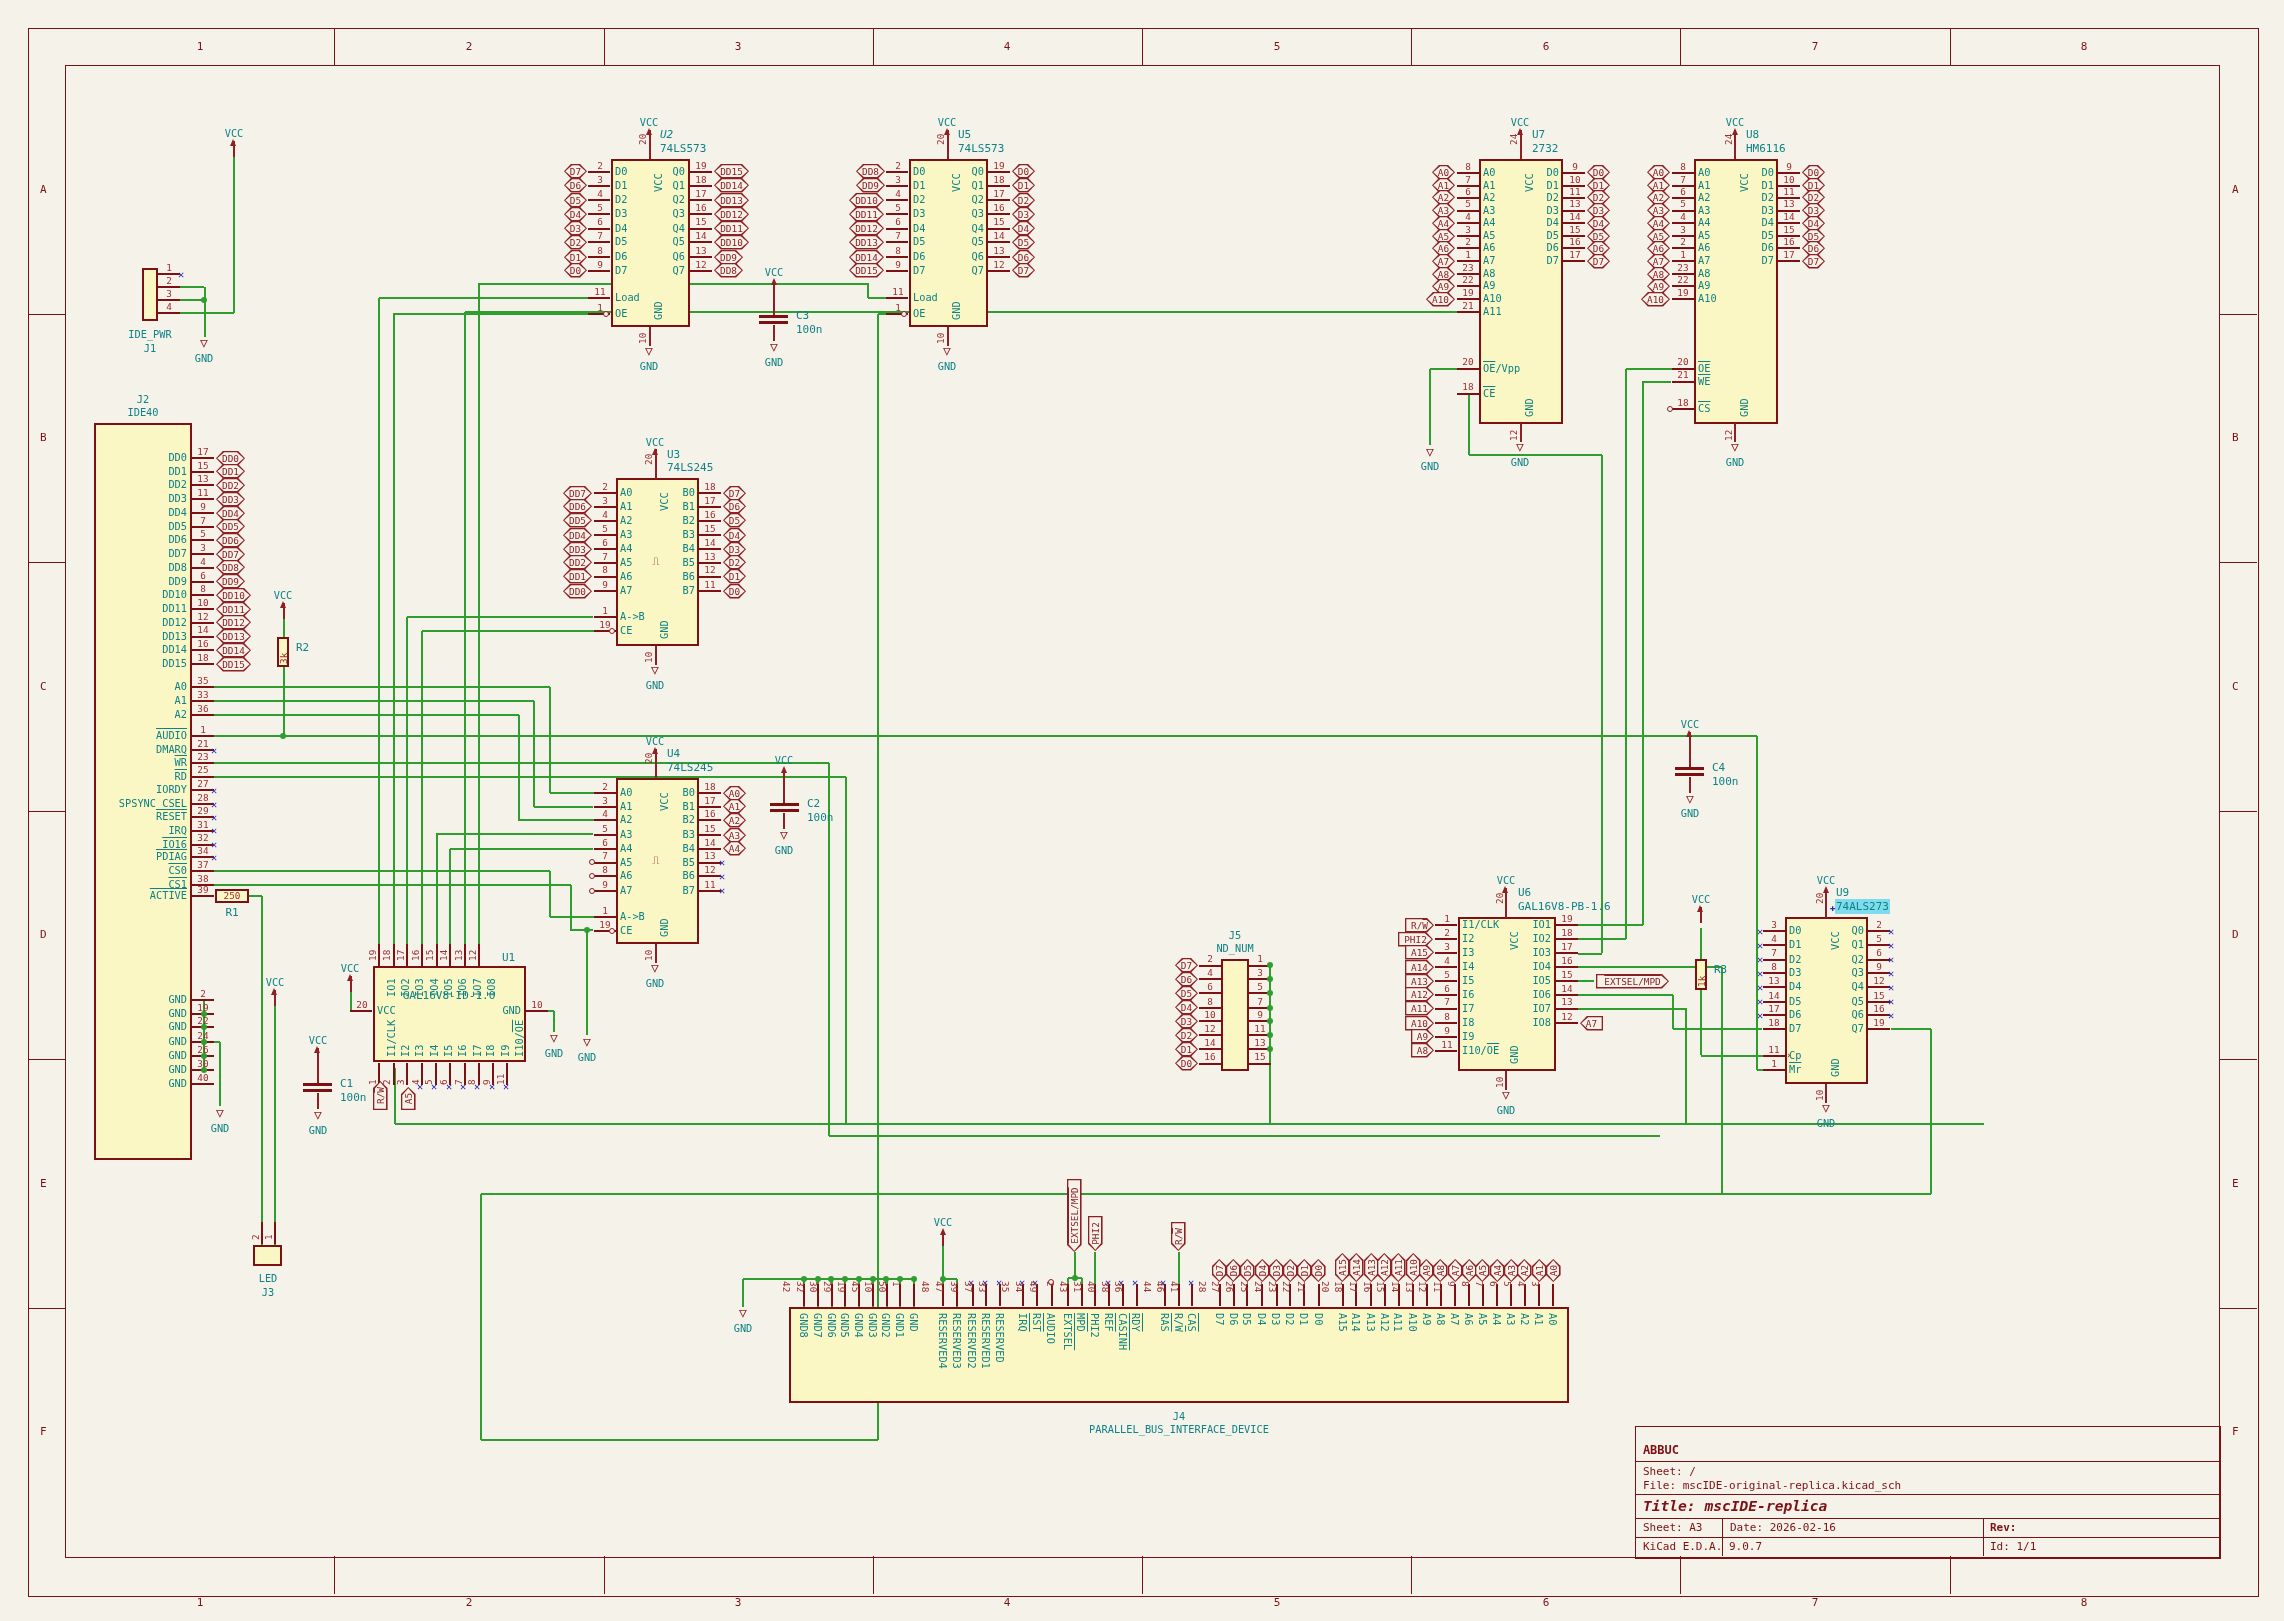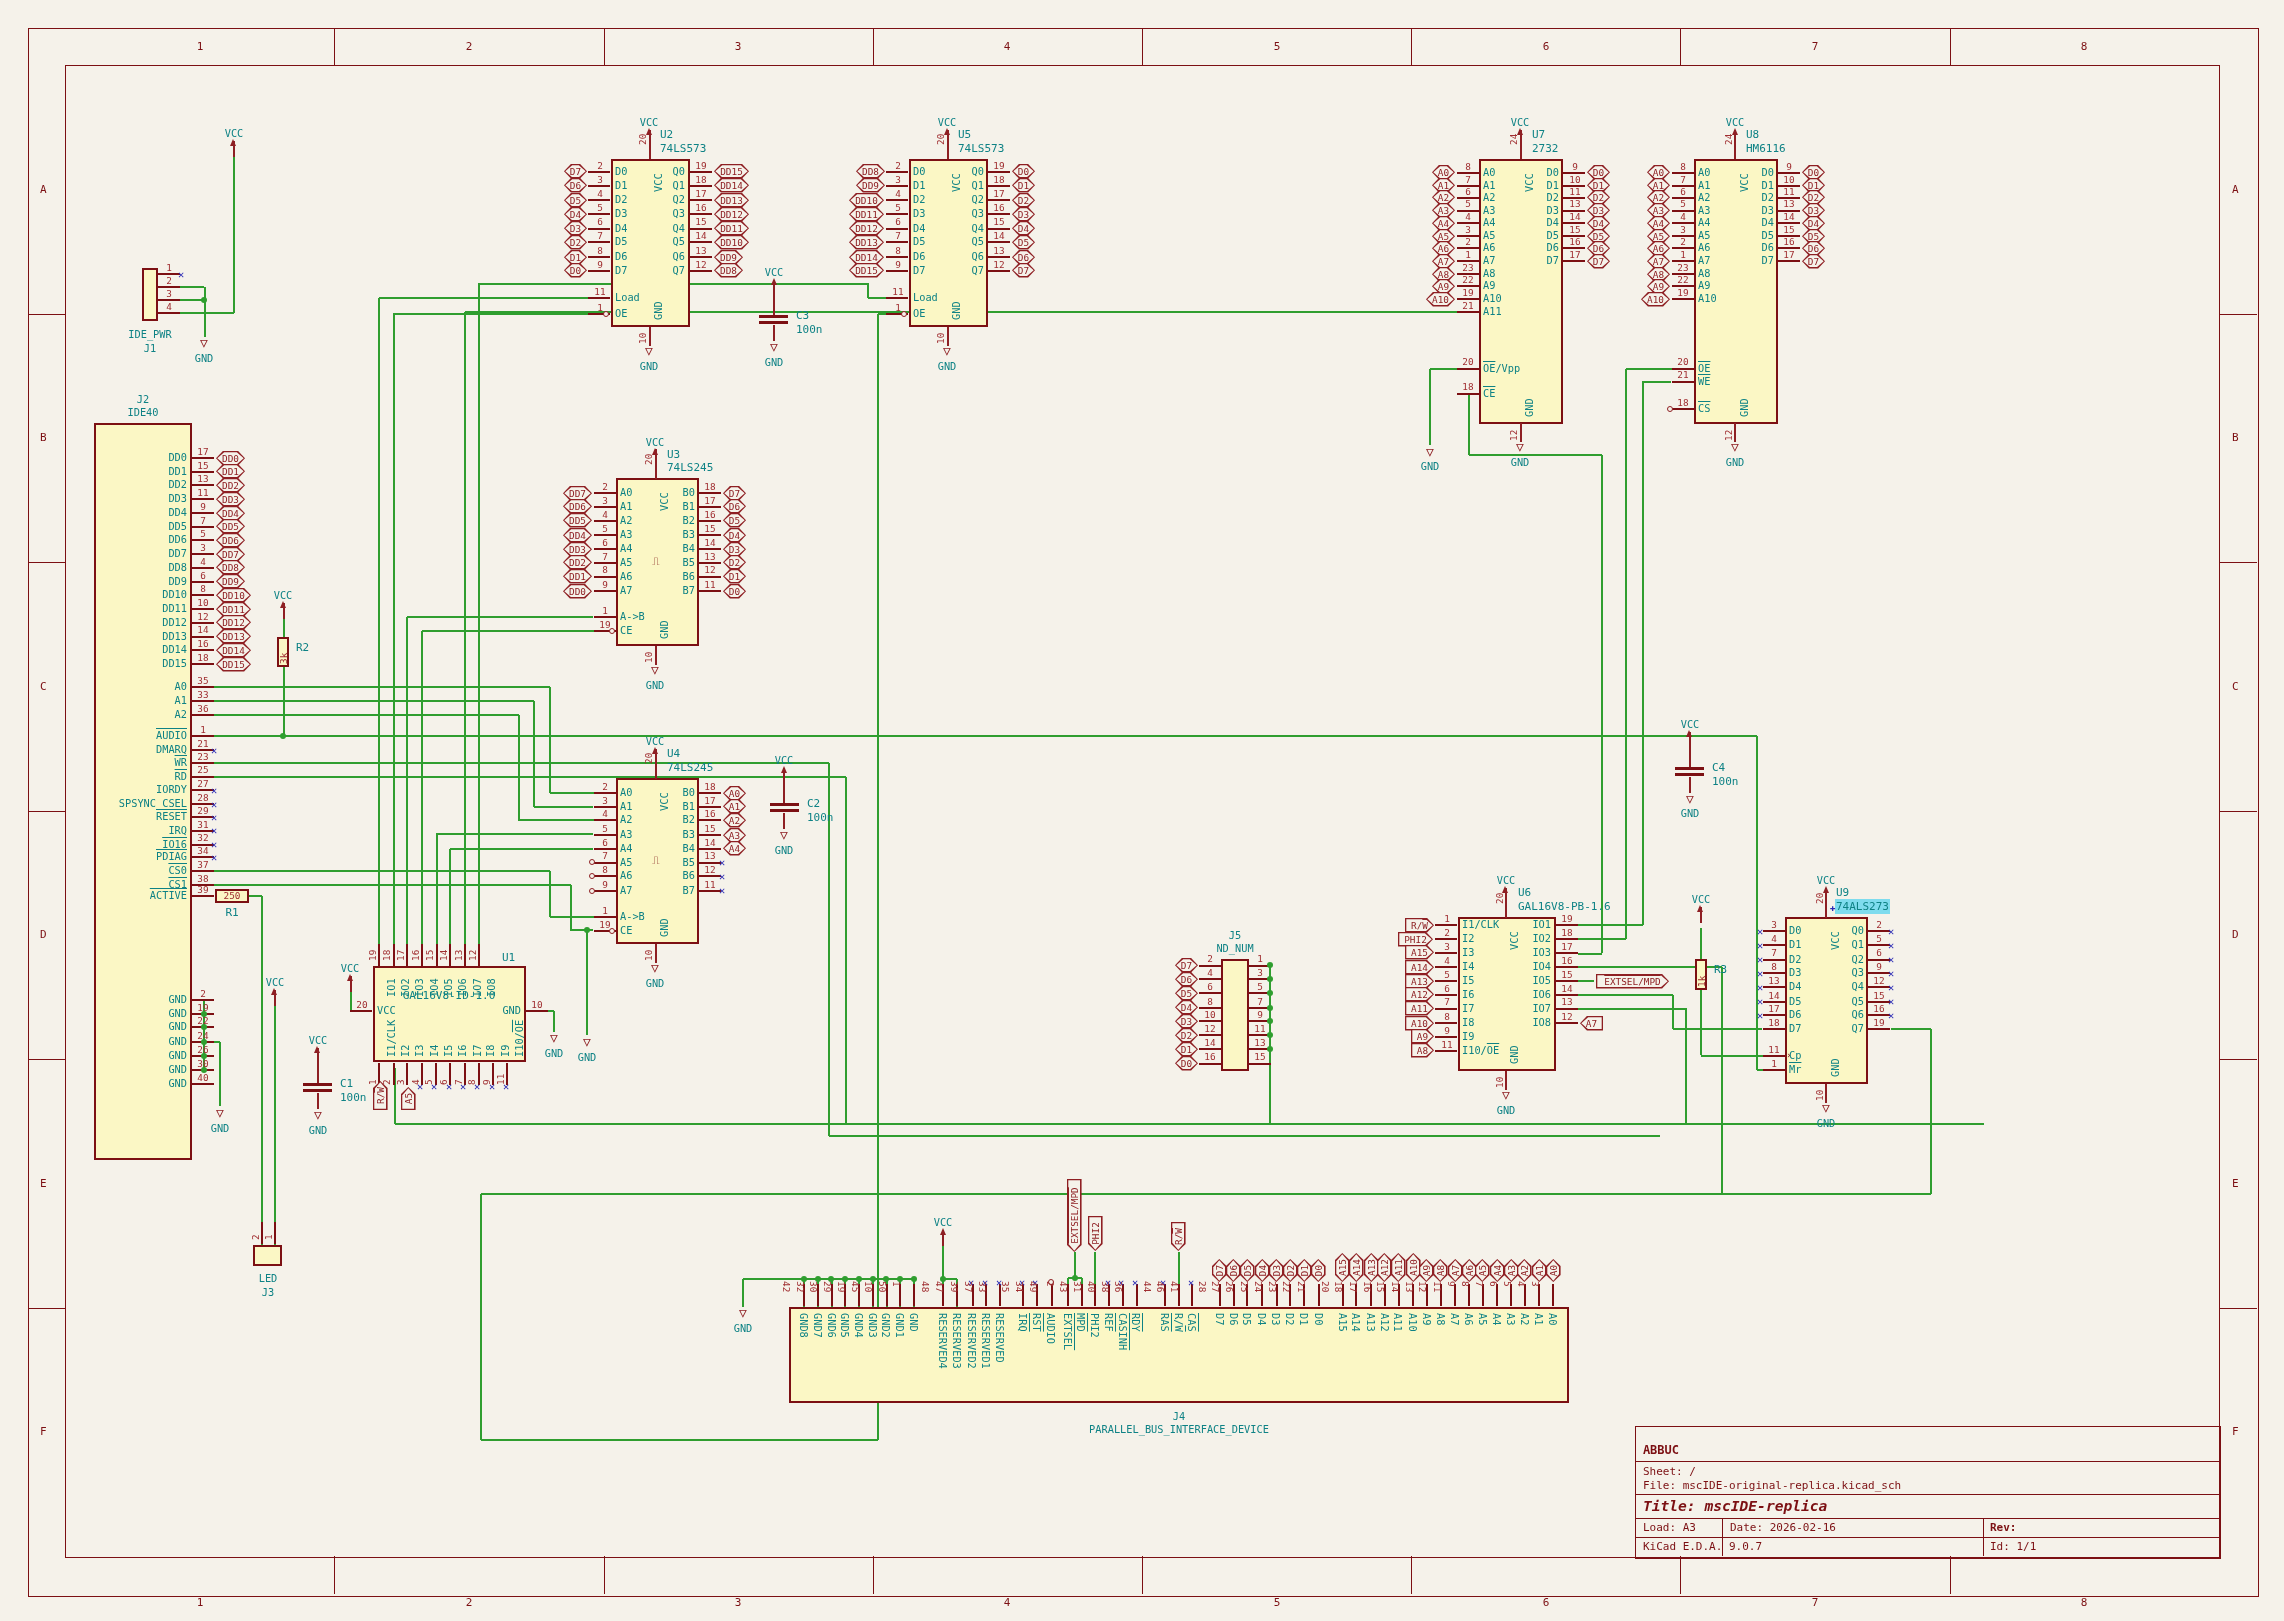--- a/index.html
+++ b/index.html
@@ -181,21 +181,21 @@
       <div class="w" style="left: 942px; top: 1235px; width: 1.7px; height: 71px;"></div>
       <div class="w" style="left: 943px; top: 1278px; width: 13.7px; height: 1.7px;"></div>
       <div class="w" style="left: 956px; top: 1279px; width: 1.7px; height: 27.5px;"></div>
       <div class="w" style="left: 1068px; top: 1277px; width: 13.7px; height: 1.7px;"></div>
       <div class="w" style="left: 1067px; top: 1278px; width: 1.7px; height: 28px;"></div>
       <div class="w" style="left: 1081px; top: 1278px; width: 1.7px; height: 28px;"></div>
       <div class="w" style="left: 1074px; top: 1252px; width: 1.7px; height: 26px;"></div>
       <div class="w" style="left: 1094px; top: 1252px; width: 1.7px; height: 54px;"></div>
       <div class="w" style="left: 1178px; top: 1252px; width: 1.7px; height: 54px;"></div>
       <div class="icbox" style="left: 611px; top: 159px; width: 79px; height: 168px;"></div>
-      <div class="ref" style="left: 660px; top: 128px;"><span>U2</span></div>
+      <div class="ref" style="left: 660px; top: 128px; font-style: italic;"><span>U2</span></div>
       <div class="val" style="left: 660px; top: 142px;"><span>74LS573</span></div>
       <div class="abs"></div>
       <div class="pwrtxt" style="left: 649px; top: 116px; transform: translateX(-50%); color: rgb(14, 130, 133);"><span>VCC</span></div>
       <div class="stem" style="left: 649px; top: 130px; width: 1.7px; height: 15.5px;"></div>
       <div class="arrowhead" style="left: 646px; top: 128px;"></div>
       <div class="pnum vtx" style="left: 637px; top: 145px;"><span>20</span></div>
       <div class="stem" style="left: 649px; top: 143px; width: 1.7px; height: 15.5px;"></div>
       <div class="pname vtx" style="left: 652px; top: 192px;"><span>VCC</span></div>
       <div class="stem" style="left: 649px; top: 327px; width: 1.7px; height: 19px;"></div>
       <div class="pnum vtx" style="left: 637px; top: 344px;"><span>10</span></div>
@@ -2296,21 +2296,21 @@
     </div>
 
   <div class="tb" style="left:1635px;top:1426px;width:584px;height:131px;">
     <div class="tbtxt tbbold" style="left:6.9px;top:15.5px;font-size:12px;">ABBUC</div>
     <div class="tbrow" style="top:34px;"></div>
     <div class="tbtxt" style="left:6.9px;top:38px;">Sheet: /</div>
     <div class="tbtxt" style="left:6.9px;top:52px;">File: mscIDE-original-replica.kicad_sch</div>
     <div class="tbrow" style="top:67px;"></div>
     <div class="tbtxt tbtitle" style="left:6.9px;top:70px;">Title: mscIDE-replica</div>
     <div class="tbrow" style="top:91px;"></div>
-    <div class="tbtxt" style="left:6.9px;top:94px;">Load: A3</div>
+    <div class="tbtxt" style="left:6.9px;top:94px;">Sheet: A3</div>
     <div class="tbtxt" style="left:94px;top:94px;">Date: 2026-02-16</div>
     <div class="tbtxt tbbold" style="left:354px;top:94px;">Rev:</div>
     <div class="tbrow" style="top:110px;"></div>
     <div class="tbtxt" style="left:6.9px;top:113px;">KiCad E.D.A. 9.0.7</div>
     <div class="tbtxt" style="left:354px;top:113px;">Id: 1/1</div>
     <div class="abs" style="left:86px;top:91px;width:1.4px;height:38px;background:#7c1013;"></div>
     <div class="abs" style="left:347px;top:91px;width:1.4px;height:38px;background:#7c1013;"></div>
   </div>
 </div>
 

